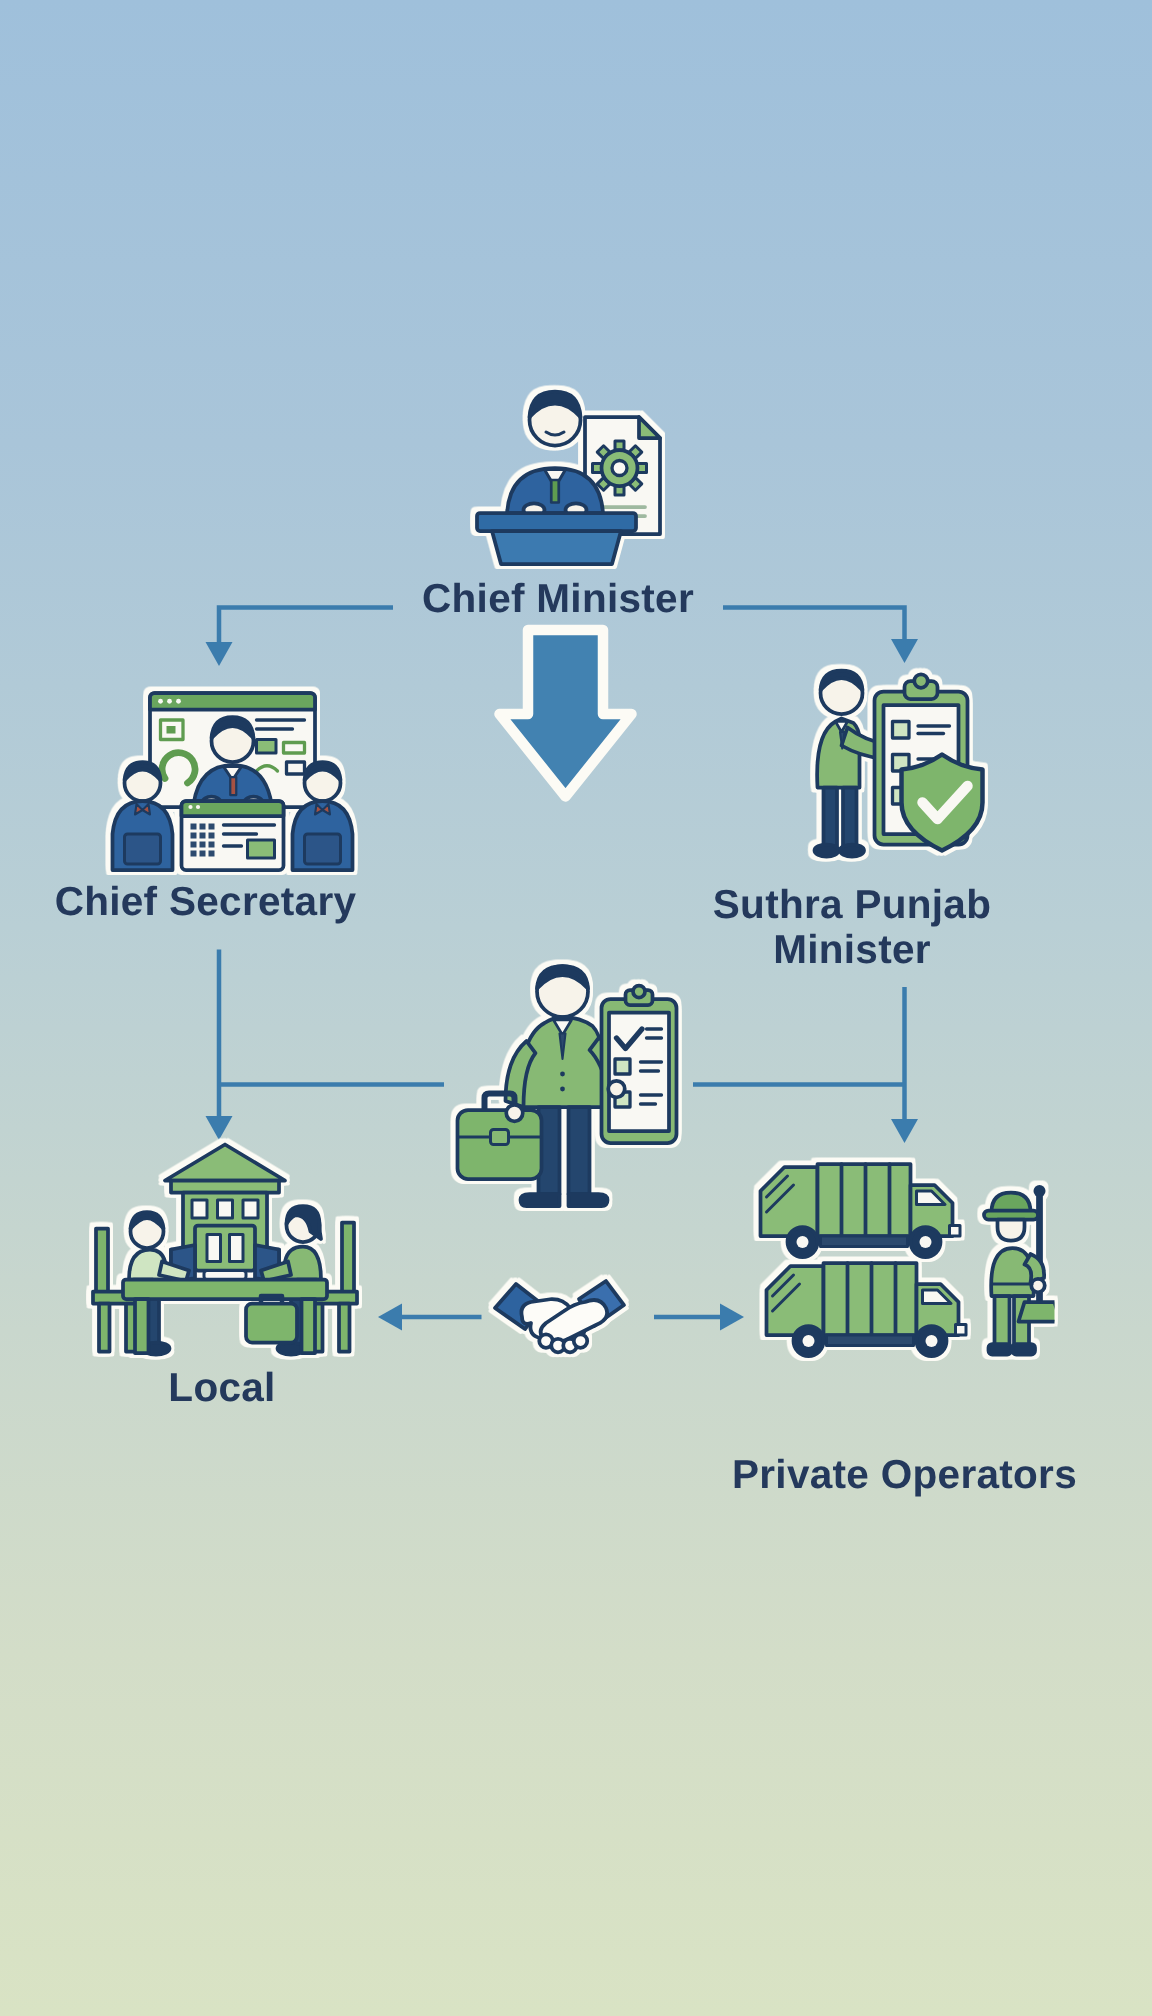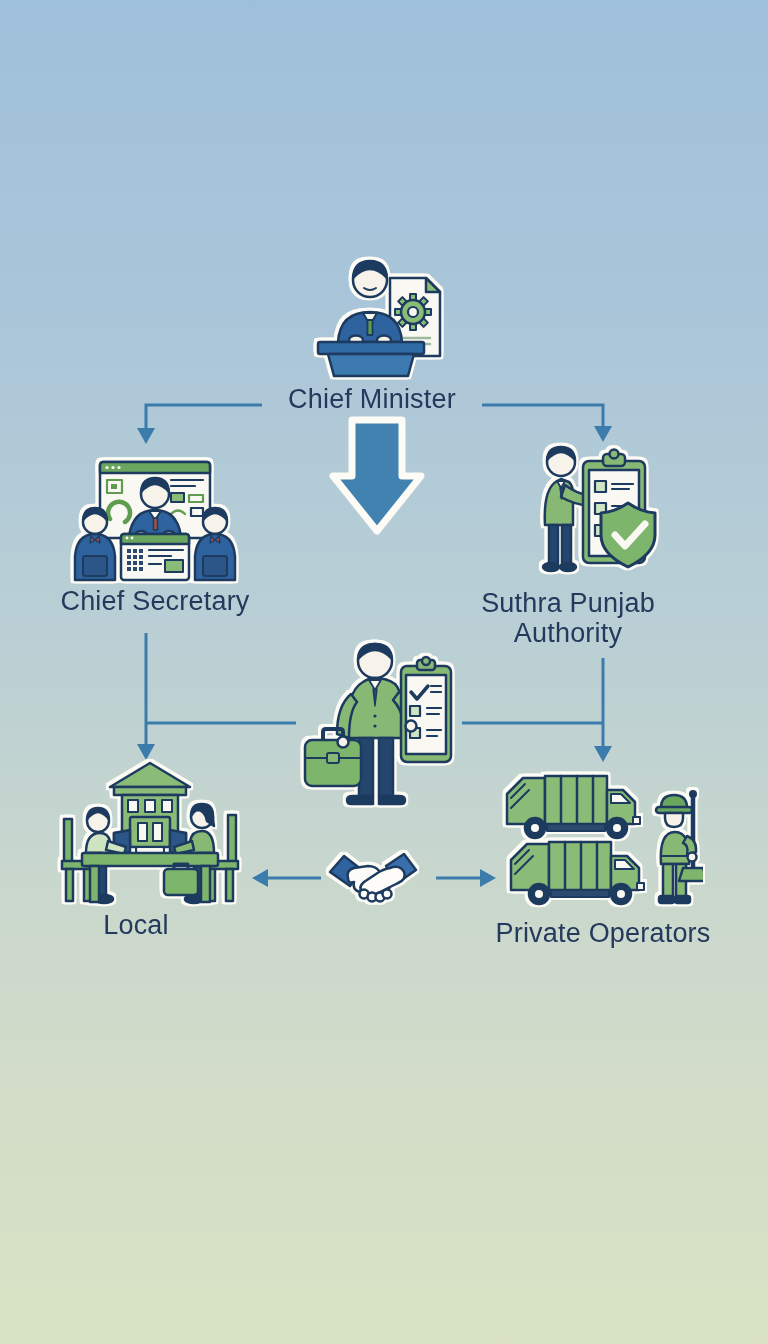--- a/index.html
+++ b/index.html
@@ -5,21 +5,21 @@
   html,body{margin:0;padding:0;background:#888;}
   .canvas{
     position:relative;width:768px;height:1344px;overflow:hidden;
     background:linear-gradient(180deg,#9fc0db 0%,#a9c5d9 22%,#b9cfd5 46%,#c9d7cd 66%,#d3ddc8 82%,#d9e3c4 100%);
     font-family:"Liberation Sans",sans-serif;
   }
   .connectors{position:absolute;left:0;top:0;width:768px;height:1344px;}
   .node-icon{position:absolute;}
   .sticker{filter:drop-shadow(2.5px 0 0 #fcfbf5) drop-shadow(-2.5px 0 0 #fcfbf5) drop-shadow(0 2.5px 0 #fcfbf5) drop-shadow(0 -2.5px 0 #fcfbf5);}
   .label{
-    position:absolute;font-weight:400;font-size:27px;line-height:30px;
+    position:absolute;font-weight:700;font-size:27px;line-height:30px;
     color:#24395c;text-align:center;letter-spacing:.2px;
   }
 </style>
 </head>
 <body>
 
 <div class="canvas">
 
   <svg class="connectors" viewBox="0 0 768 1344">
     <g stroke="#3b7cad" stroke-width="3" fill="none">
@@ -151,21 +151,21 @@
         </g>
         <g stroke-width="2.2">
           <line x1="76" y1="94" x2="110" y2="94"></line>
           <line x1="76" y1="100" x2="98" y2="100"></line>
           <line x1="76" y1="108" x2="88" y2="108"></line>
         </g>
         <rect x="92" y="104" width="18" height="12" fill="#8abc77" stroke-width="2"></rect>
       </g>
     </g>
   </svg>
-  <div class="label" style="left:35px;top:586px;width:240px">Chief Secretary</div>
+  <div class="label" style="left:17px;top:586px;width:240px">Chief Secretary</div>
 
   <svg class="node-icon sticker" style="left:531px;top:441px" width="128" height="143" viewBox="0 0 128 143">
     <g stroke="#1d3a5f" stroke-width="2.5" stroke-linejoin="round" stroke-linecap="round">
       <g>
         <circle cx="30" cy="21" r="14" fill="#f7f3ea"></circle>
         <path d="M16 19 Q17 6 30 6 Q43 6 44 19 Q37 11 30 11 Q23 11 16 19 Z" fill="#1d3a5f"></path>
         <path d="M14 84 Q12 48 26 40 L30 38 L38 41 Q42 45 42 52 L42 84 Z" fill="#87b974"></path>
         <path d="M34 44 Q46 53 60 55 L58 65 Q42 63 30 56 Z" fill="#87b974"></path>
         <circle cx="60" cy="60" r="5" fill="#f7f3ea"></circle>
         <path d="M26 40 l4 7 l4 -7 z" fill="#f9f8f3" stroke-width="1.8"></path>
@@ -190,21 +190,21 @@
         <line x1="81" y1="87" x2="98" y2="87" stroke-width="2.2"></line>
       </g>
       <g>
         <path d="M97 62 Q110 71 124 72 L124 94 Q124 113 97 126 Q70 113 70 94 L70 72 Q84 71 97 62 Z" fill="#7eb56c" stroke-width="3"></path>
         <path d="M84 94 l10 11 l20 -22" fill="none" stroke="#f9f8f3" stroke-width="7"></path>
       </g>
     </g>
   </svg>
   <div class="label" style="left:448px;top:588px;width:240px">
     <div>Suthra Punjab</div>
-    <div>Authority</div>
+    <div>Minister</div>
   </div>
 
   <svg class="node-icon sticker" style="left:301px;top:636px" width="154" height="178" viewBox="0 0 154 178">
     <g stroke="#1d3a5f" stroke-width="2.5" stroke-linejoin="round" stroke-linecap="round">
       <g>
         <circle cx="74" cy="25" r="17" fill="#f7f3ea"></circle>
         <path d="M57 23 Q58 8 74 8 Q90 8 91 23 Q83 14 74 14 Q65 14 57 23 Z" fill="#1d3a5f"></path>
         <path d="M46 102 Q44 56 62 46 Q68 42 74 42 Q86 42 94 48 Q104 58 102 102 Z" fill="#87b974"></path>
         <path d="M68 44 l6 10 l6 -10 z" fill="#f9f8f3" stroke-width="1.8"></path>
         <path d="M72 53 l2 17 l2 -17 z" fill="#2c4a6e" stroke-width="1.4"></path>
@@ -296,21 +296,21 @@
         <rect x="26" y="92" width="136" height="13" rx="2" fill="#7eb56c"></rect>
         <rect x="34" y="105" width="9" height="36" fill="#7eb56c"></rect>
         <rect x="145" y="105" width="9" height="36" fill="#7eb56c"></rect>
       </g>
       <g>
         <path d="M118 108 v-5 h14 v5" fill="none" stroke-width="3"></path>
         <rect x="108" y="108" width="34" height="26" rx="4" fill="#7eb56c"></rect>
       </g>
     </g>
   </svg>
-  <div class="label" style="left:16px;top:910px;width:240px">
+  <div class="label" style="left:28px;top:910px;width:240px">
     <div>Local</div>
   </div>
 
   <svg class="node-icon sticker" style="left:503px;top:768px" width="200" height="142" viewBox="0 0 200 142">
     <defs>
       <g id="po-truck">
         <g stroke="#1d3a5f" stroke-width="2.5" stroke-linejoin="round" stroke-linecap="round">
           <path d="M4 56 V26 L20 10 H42 V56 Z" fill="#8abc77"></path>
           <path d="M8 30 L22 16 M8 40 L26 22" fill="none" stroke-width="2"></path>
           <rect x="42" y="8" width="62" height="48" fill="#8abc77"></rect>
@@ -340,21 +340,21 @@
       <path d="M184 68 Q194 72 193 84 L184 87 Q186 77 180 75 Z" fill="#87b974"></path>
       <circle cx="189" cy="89" r="4.5" fill="#f7f3ea"></circle>
       <line x1="159" y1="88" x2="185" y2="88" stroke-width="2"></line>
       <rect x="160" y="96" width="10" height="33" fill="#87b974"></rect>
       <rect x="173" y="96" width="10" height="33" fill="#87b974"></rect>
       <rect x="156" y="128" width="15" height="7" rx="2.5" fill="#1d3a5f"></rect>
       <rect x="172" y="128" width="15" height="7" rx="2.5" fill="#1d3a5f"></rect>
       <path d="M180 100 h20 l4 13 h-28 z" fill="#7eb56c"></path>
     </g>
   </svg>
-  <div class="label" style="left:483px;top:918px;width:240px">Private Operators</div>
+  <div class="label" style="left:483px;top:968px;width:240px">Private Operators</div>
 
   <svg class="node-icon sticker" style="left:328px;top:848px" width="90" height="64" viewBox="0 0 90 64">
     <g stroke="#1d3a5f" stroke-width="2.5" stroke-linejoin="round" stroke-linecap="round">
       <path d="M2 24 L16 8 L34 22 L22 38 Z" fill="#2e639f"></path>
       <path d="M88 22 L76 6 L58 18 L68 36 Z" fill="#3a6fae"></path>
       <path d="M20 30 Q18 22 26 20 L40 18 Q48 18 52 24 L60 34 Q64 40 58 44 Q53 47 48 42 L42 35 Q40 46 32 44 Q24 42 26 34 Q20 36 20 30 Z" fill="#fdfcf8"></path>
       <path d="M62 20 Q72 16 76 24 Q79 31 70 35 L52 44 Q40 50 34 44 Q30 39 36 34 L48 26 Q55 21 62 20 Z" fill="#fdfcf8"></path>
       <circle cx="36" cy="46" r="4.5" fill="#fdfcf8"></circle>
       <circle cx="44" cy="49" r="4.5" fill="#fdfcf8"></circle>
       <circle cx="52" cy="49" r="4.5" fill="#fdfcf8"></circle>

